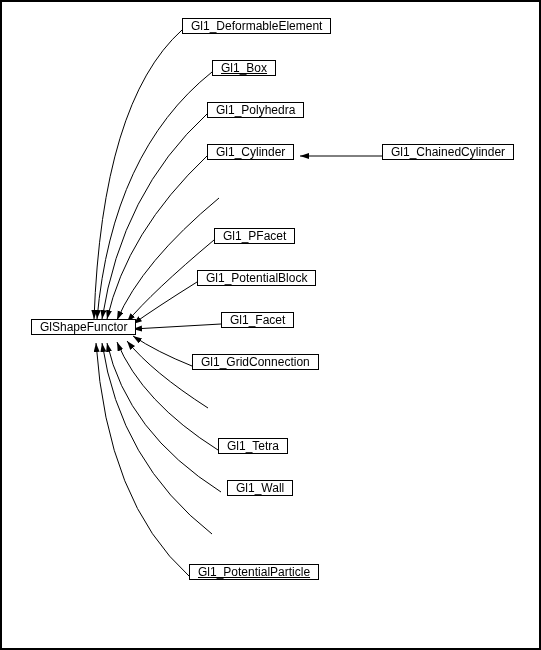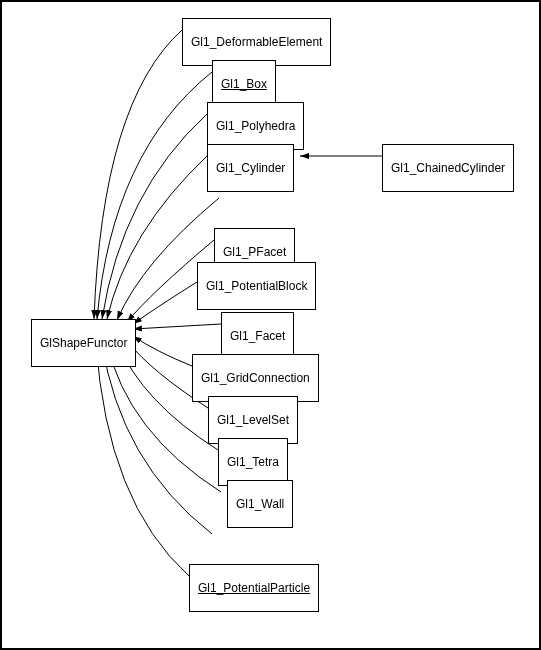--- a/index.html
+++ b/index.html
@@ -21,21 +21,21 @@
     left: 0;
     width: 537px;
     height: 646px;
     pointer-events: none;
   }
   .node {
     position: absolute;
     border: 1px solid #000;
     background: #fff;
     font-size: 12px;
-    padding: 16px 8px;
+    padding: 0 8px;
     box-sizing: border-box;
     white-space: nowrap;
     text-align: center;
   }
 </style>
 </head>
 <body>
 
 <div class="canvas">
 
@@ -76,31 +76,28 @@
   </div>
   <div class="node" style="left:205px; top:100px;text-align:center;">
     <span>Gl1_Polyhedra</span>
   </div>
   <div class="node" style="left:205px; top:142px;">
     <span>Gl1_Cylinder</span>
   </div>
   <div class="node" style="left:212px; top:226px;">
     <span>Gl1_PFacet</span>
   </div>
-  <div class="node" style="left:195px; top:260px;">
+  <div class="node" style="left:195px; top:268px;">
     <span>Gl1_PotentialBlock</span>
   </div>
   <div class="node" style="left:219px; top:310px;">
     <span>Gl1_Facet</span>
   </div>
   <div class="node" style="left:190px; top:352px;">
     <span>Gl1_GridConnection</span>
-  </div>
-  <div class="node" style="left:206px; top:394px;">
-    <span>Gl1_LevelSet</span>
   </div>
   <div class="node" style="left:216px; top:436px;">
     <span>Gl1_Tetra</span>
   </div>
   <div class="node" style="left:225px; top:478px;">
     <span>Gl1_Wall</span>
   </div>
   <div class="node" style="left:187px; top:562px;text-decoration:underline;">
     <span>Gl1_PotentialParticle</span>
   </div>

